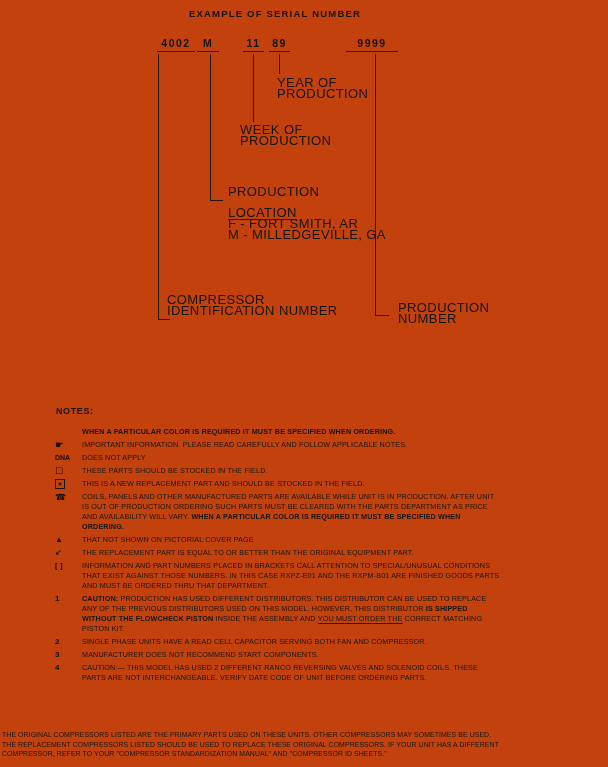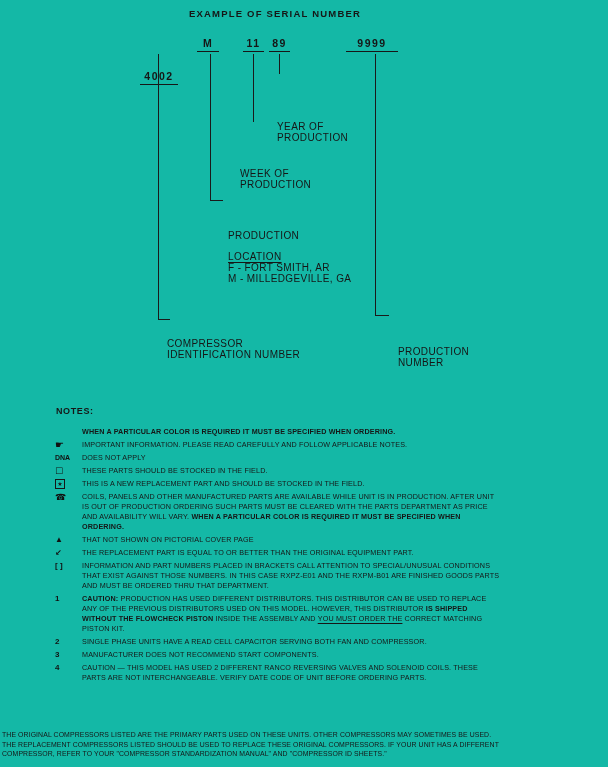--- a/index.html
+++ b/index.html
@@ -1,36 +1,35 @@
 <!DOCTYPE html>
 <html><head>
 <meta charset="utf-8">
 <style>
   html,body{margin:0;padding:0;background:#e8e8e8;}
   .page{
-    position:relative;width:608px;height:767px;background:#14b8a6;
+    position:relative;width:608px;height:767px;background:#c2410c;
     font-family:"Liberation Sans","DejaVu Sans",sans-serif;color:#161616;
     overflow:hidden;margin:0 auto;
   }
   
   .doc-title{
     position:absolute;left:0;top:8px;width:550px;text-align:center;
     font-size:9.5px;font-weight:bold;letter-spacing:1.2px;
   }
   .seg{
     position:absolute;top:37px;text-align:center;font-weight:bold;
     font-size:10.5px;letter-spacing:1.5px;border-bottom:1.6px solid #161616;
     padding-bottom:2px;
   }
   .vline{position:absolute;width:1.3px;background:#1a1a1a;}
   .hfoot{position:absolute;height:1.6px;background:#1a1a1a;}
   .callout{
-    position:absolute;font-size:10px;line-height:10.5px;letter-spacing:0.4px;
+    position:absolute;font-size:13px;line-height:10.5px;letter-spacing:0.4px;
     white-space:pre-line;
-    margin-top:44px;
   }
   .callout .u-line{text-decoration:underline;text-underline-offset:2px;}
   .callout-detail{margin-top:1px;white-space:pre-line;}
   
   .notes-heading{
     position:absolute;left:56px;top:406px;font-size:9px;font-weight:bold;
     letter-spacing:0.6px;
   }
   .notes{position:absolute;left:55px;top:427px;width:448px;}
   .note{display:flex;align-items:flex-start;margin-bottom:3px;}
@@ -62,21 +61,21 @@
     font-size:6.9px;line-height:9.6px;letter-spacing:0.1px;white-space:pre-line;
   }
 </style>
 </head>
 <body>
 
 <div class="page">
 
   <div class="doc-title">EXAMPLE OF SERIAL NUMBER</div>
 
-  <div class="seg" style="left:140px;width:38px;margin-top:33px;">4002</div>
+  <div class="seg" style="left:157px;width:38px;">4002</div>
   <div class="seg" style="left:197px;width:22px;">M</div>
   <div class="seg" style="left:243px;width:21px;">11</div>
   <div class="seg" style="left:269px;width:21px;text-align:center;">89</div>
   <div class="seg" style="left:346px;width:52px;">9999</div>
 
   <div class="vline" style="left:158px;top:54px;height:266px;"></div>
   <div class="hfoot" style="left:158px;top:318.5px;width:12px;"></div>
 
   <div class="vline" style="left:210px;top:54px;height:147px;"></div>
   <div class="hfoot" style="left:210px;top:199.5px;width:13px;"></div>

